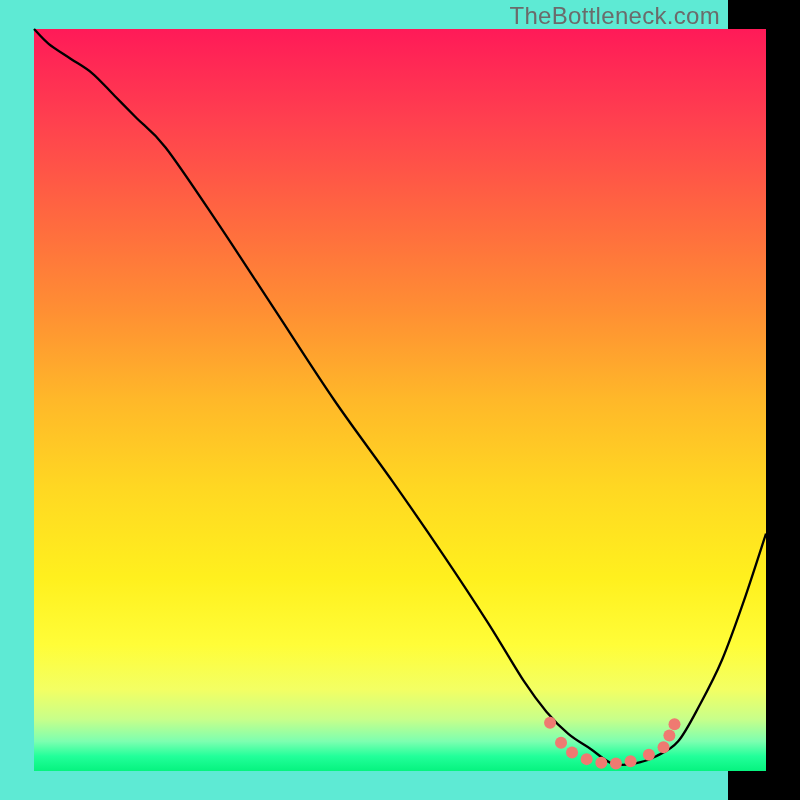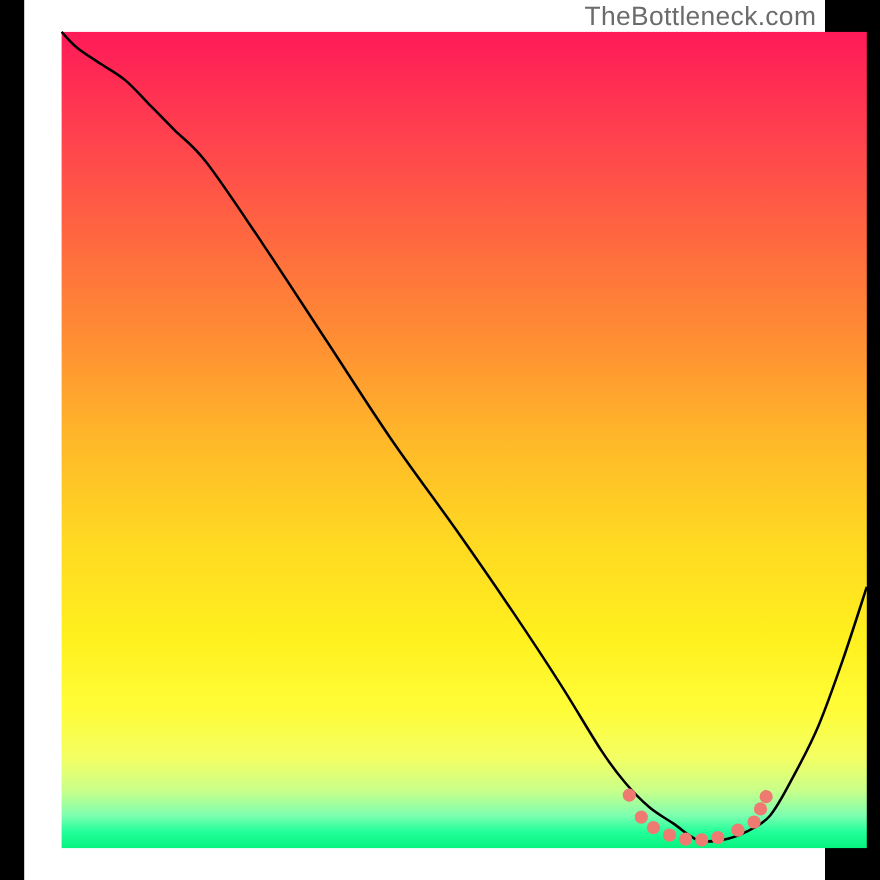--- a/index.html
+++ b/index.html
@@ -8,22 +8,21 @@
     width: 800px;
     height: 800px;
     background: #000;
     overflow: hidden;
     font-family: Arial, Helvetica, sans-serif;
   }
   .frame {
     position: relative;
     width: 728px;
     height: 800px;
-    background: #ffffff;
-    margin-left: 22px;
+    background: #5eead4;
   }
   .watermark {
     position: absolute;
     top: 2px;
     right: 8px;
     color: #6b6b6b;
     font-size: 24px;
     font-weight: 500;
     letter-spacing: 0.3px;
     z-index: 5;

